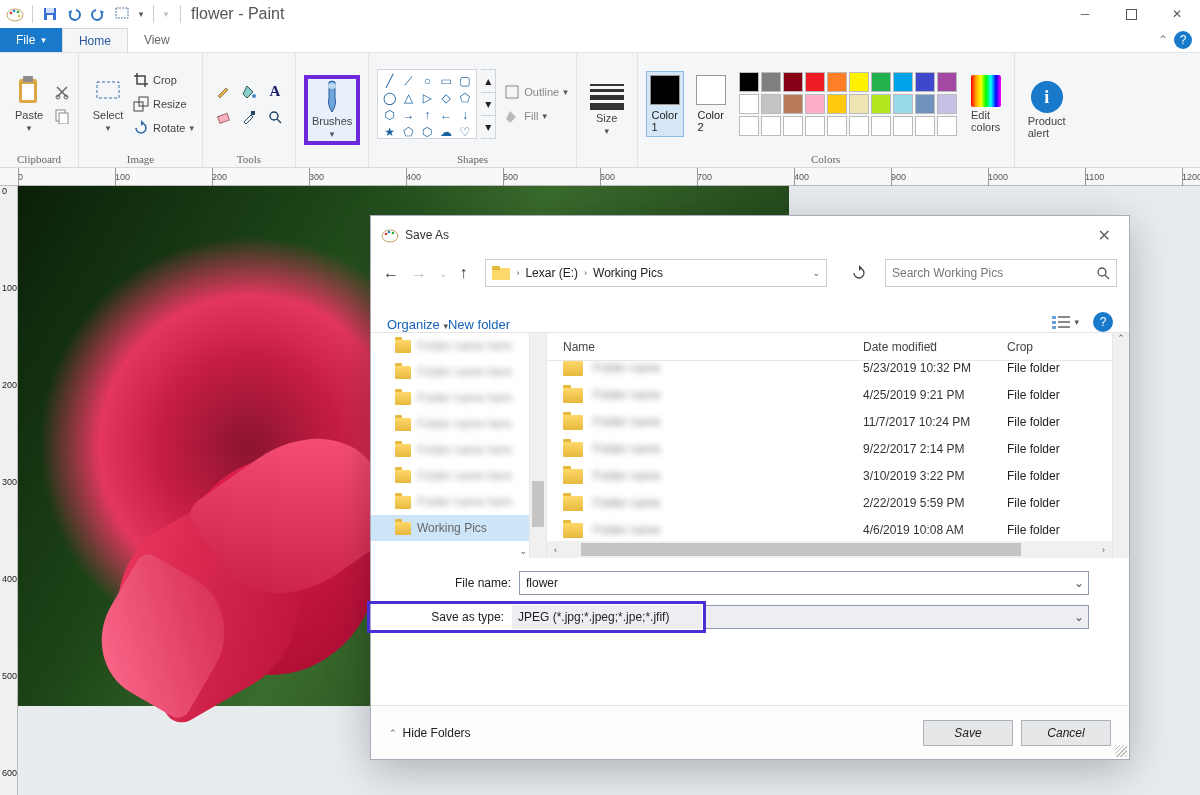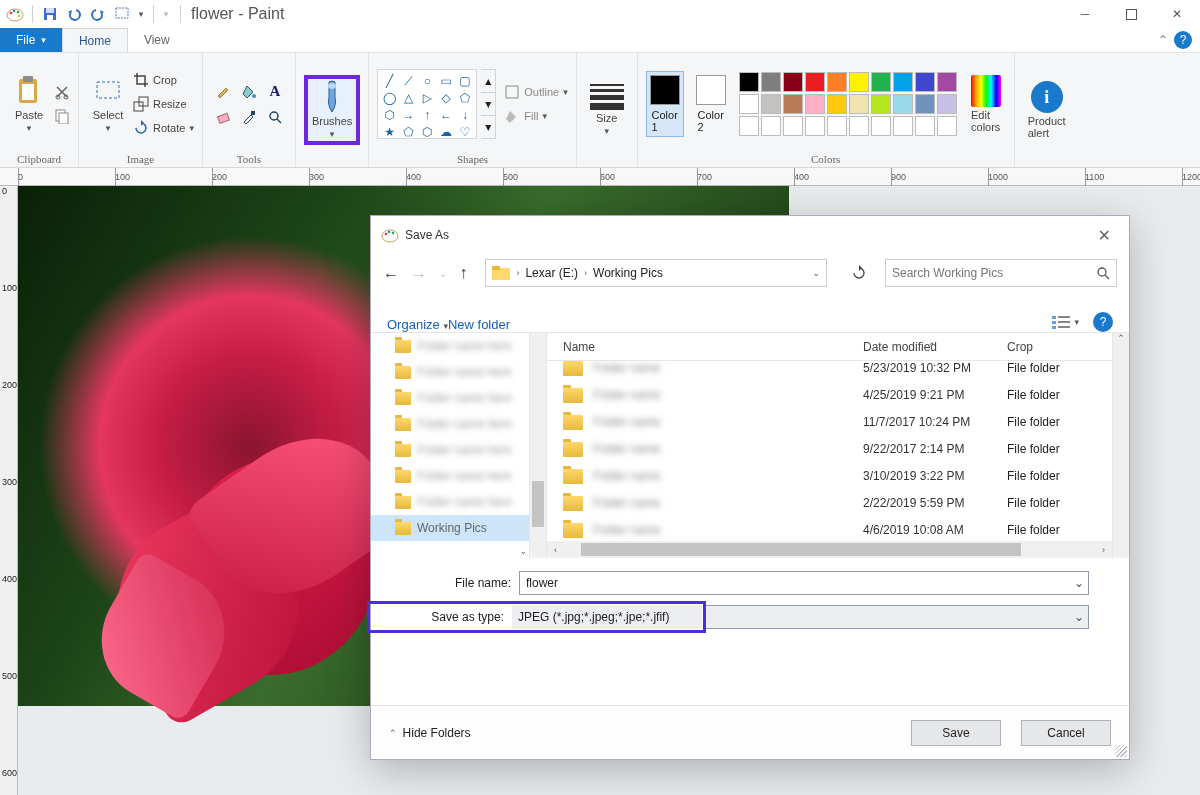--- a/index.html
+++ b/index.html
@@ -107,21 +107,21 @@
 .dlg-fields { padding:10px 40px 10px 0;}
 .dlg-fields .fr { display:flex; align-items:center; height:30px; margin-bottom:4px;}
 .dlg-fields .lab { width:148px; text-align:right; padding-right:8px; font-size:12px;}
 .dlg-fields .inp { flex:1; height:24px; border:1px solid #8e9aaa; padding:0 6px; display:flex; align-items:center; background:white; position:relative;}
 .dlg-fields .inp .dd { position:absolute; right:4px; color:#555;}
 .dlg-fields .inp.type { background:#eceef1;}
 .hlbox { border:3px solid #4a2fd6; padding:1px; margin-left:-4px;}
 
 .dlg-footer { position:absolute; bottom:0; left:0; right:0; height:54px; border-top:1px solid #e1e3e6; display:flex; align-items:center; padding:0 18px; background:#fdfdfd;}
 .dlg-footer .hide { display:flex; align-items:center; gap:6px; font-size:12px;}
-.dlg-footer .btns { margin-left:auto; display:flex; gap:20px;}
+.dlg-footer .btns { margin-left:auto; display:flex; gap:8px;font-style:italic;}
 .dlg-footer .btn { width:90px; height:26px; border:1px solid #aeb2b8; background:#e6e7e9; display:flex; align-items:center; justify-content:center; font-size:12px;}
 .dlg-footer .grip { position:absolute; right:2px; bottom:2px; width:12px; height:12px; background:repeating-linear-gradient(135deg, #bbb 0 1px, transparent 1px 3px);}
 
 .chev { font-size:9px; color:#555;}
 svg { display:block;}
 </style>
 </head>
 <body>
 
 <div class="titlebar">

